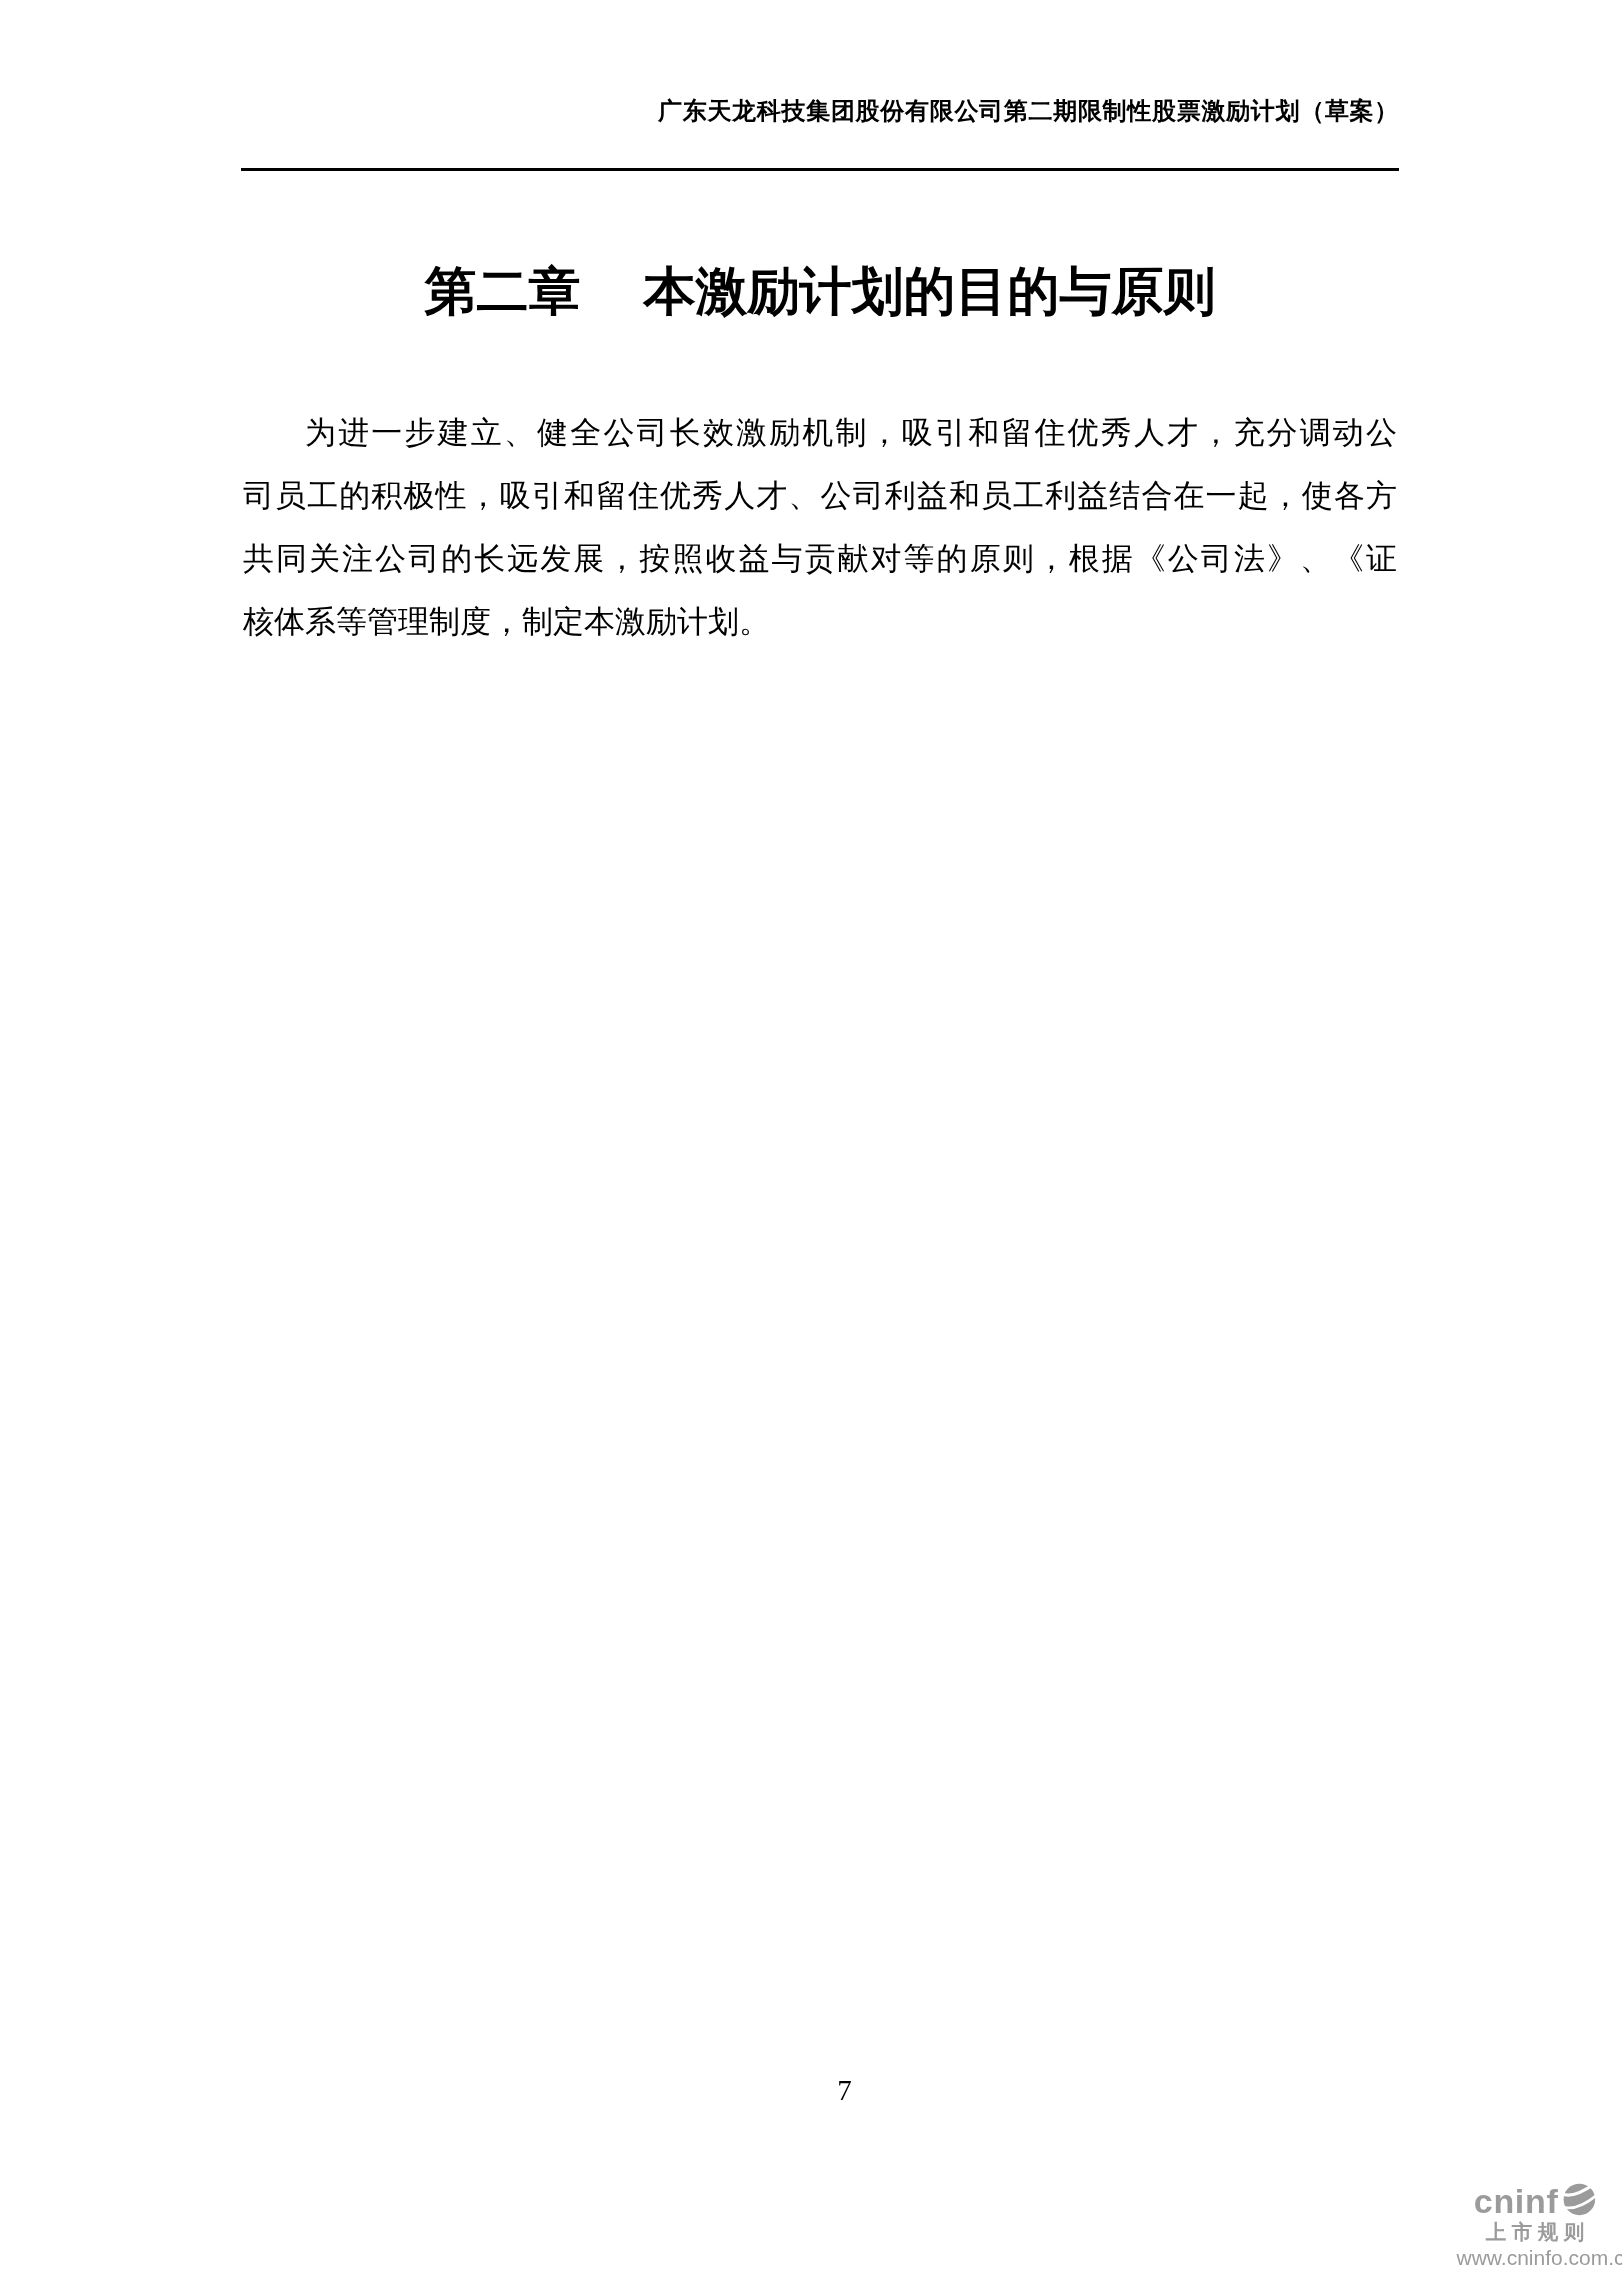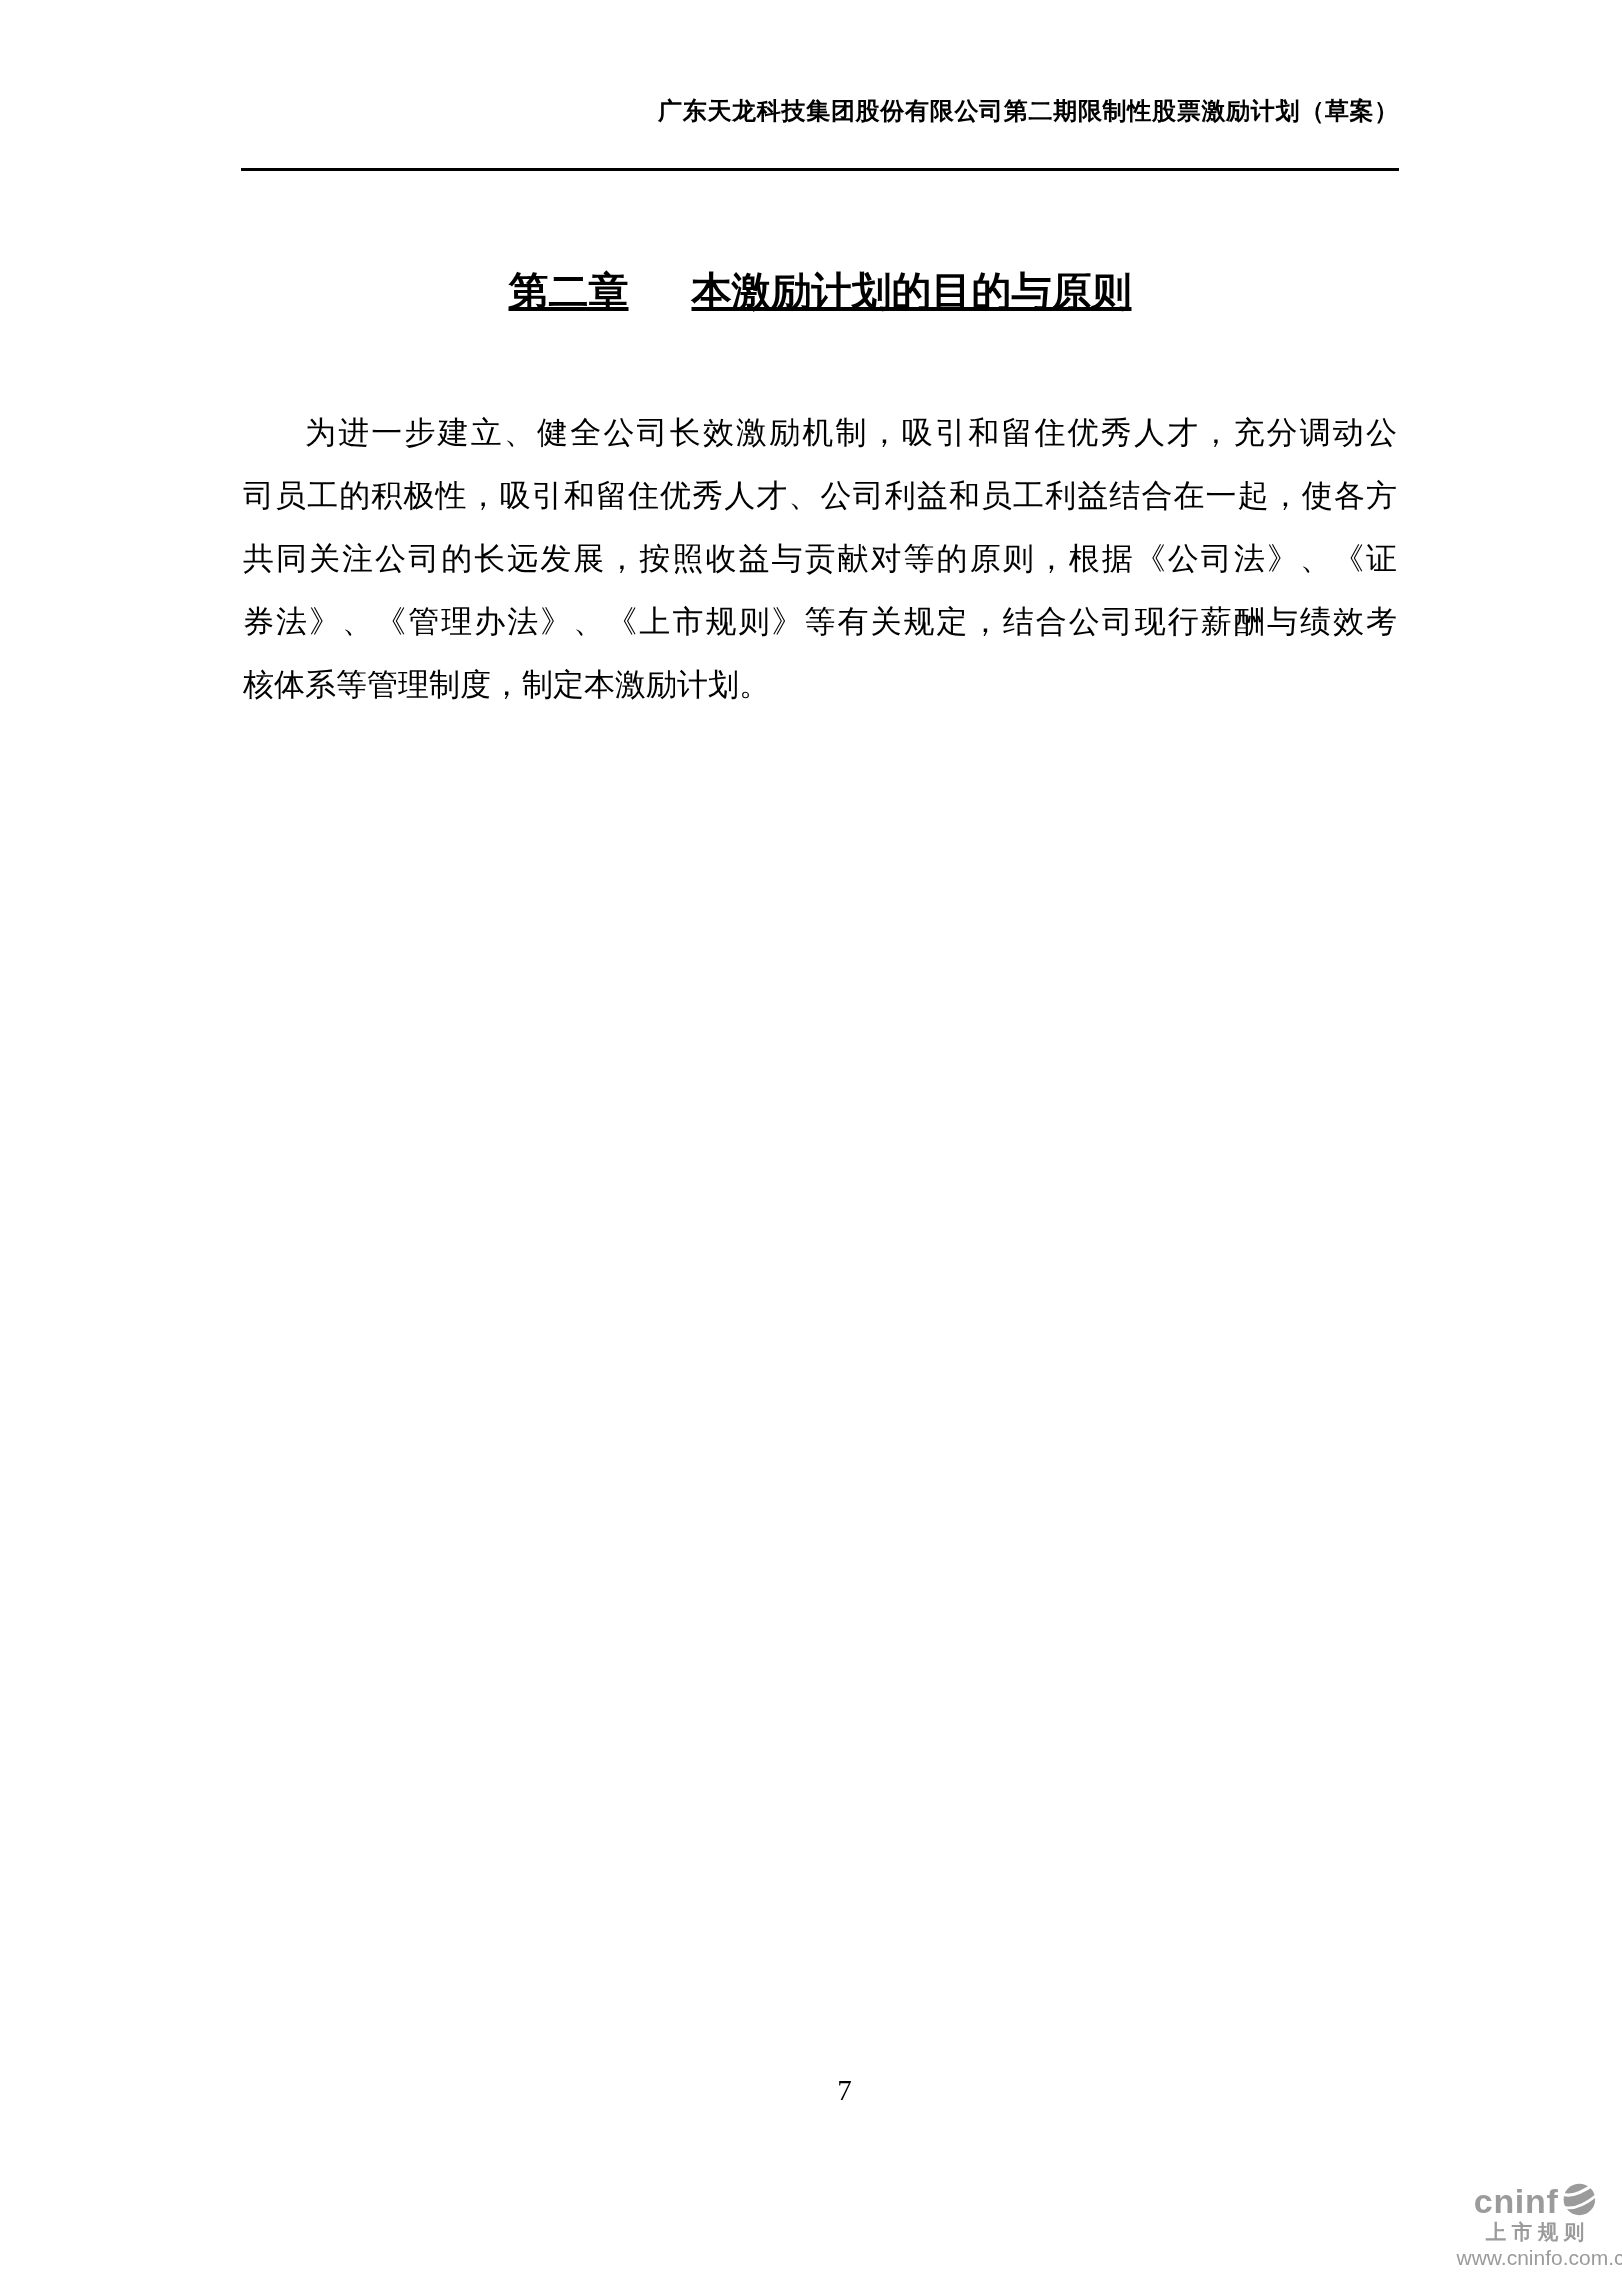--- a/index.html
+++ b/index.html
@@ -40,25 +40,24 @@
   }
 
   
   .chapter-title {
     position: absolute;
     top: 270px;
     left: 241px;
     width: 1158px;
     margin: 0;
     text-align: center;
-    font-size: 40px;
+    font-size: 52px;
     line-height: 44px;
     font-weight: bold;
     white-space: nowrap;
-    text-decoration: underline;
   }
   .chapter-title .chapter-name {
     margin-left: 63px;
   }
 
   
   .paragraph {
     position: absolute;
     top: 401px;
     left: 243px;
@@ -145,21 +144,20 @@
   <div class="header-rule"></div>
 
   <h1 class="chapter-title">
     <span class="chapter-number">第二章</span><span class="chapter-name">本激励计划的目的与原则</span>
   </h1>
 
   <div class="paragraph">
     <div class="line justify indent">为进一步建立、健全公司长效激励机制，吸引和留住优秀人才，充分调动公</div>
     <div class="line justify">司员工的积极性，吸引和留住优秀人才、公司利益和员工利益结合在一起，使各方</div>
     <div class="line justify">共同关注公司的长远发展，按照收益与贡献对等的原则，根据《公司法》、《证</div>
-    <div class="line justify">券法》、《管理办法》、《上市规则》等有关规定，结合公司现行薪酬与绩效考</div>
     <div class="line last">核体系等管理制度，制定本激励计划。</div>
   </div>
 
   <div class="page-number">7</div>
 
   <div class="watermark">
     <div class="wm-row1">
       <span class="wm-logo-text">cninf</span>
       <svg class="wm-logo-icon" viewBox="0 0 40 40" xmlns="http://www.w3.org/2000/svg">
         <circle cx="21" cy="21" r="18" fill="#9b9b9b"></circle>

